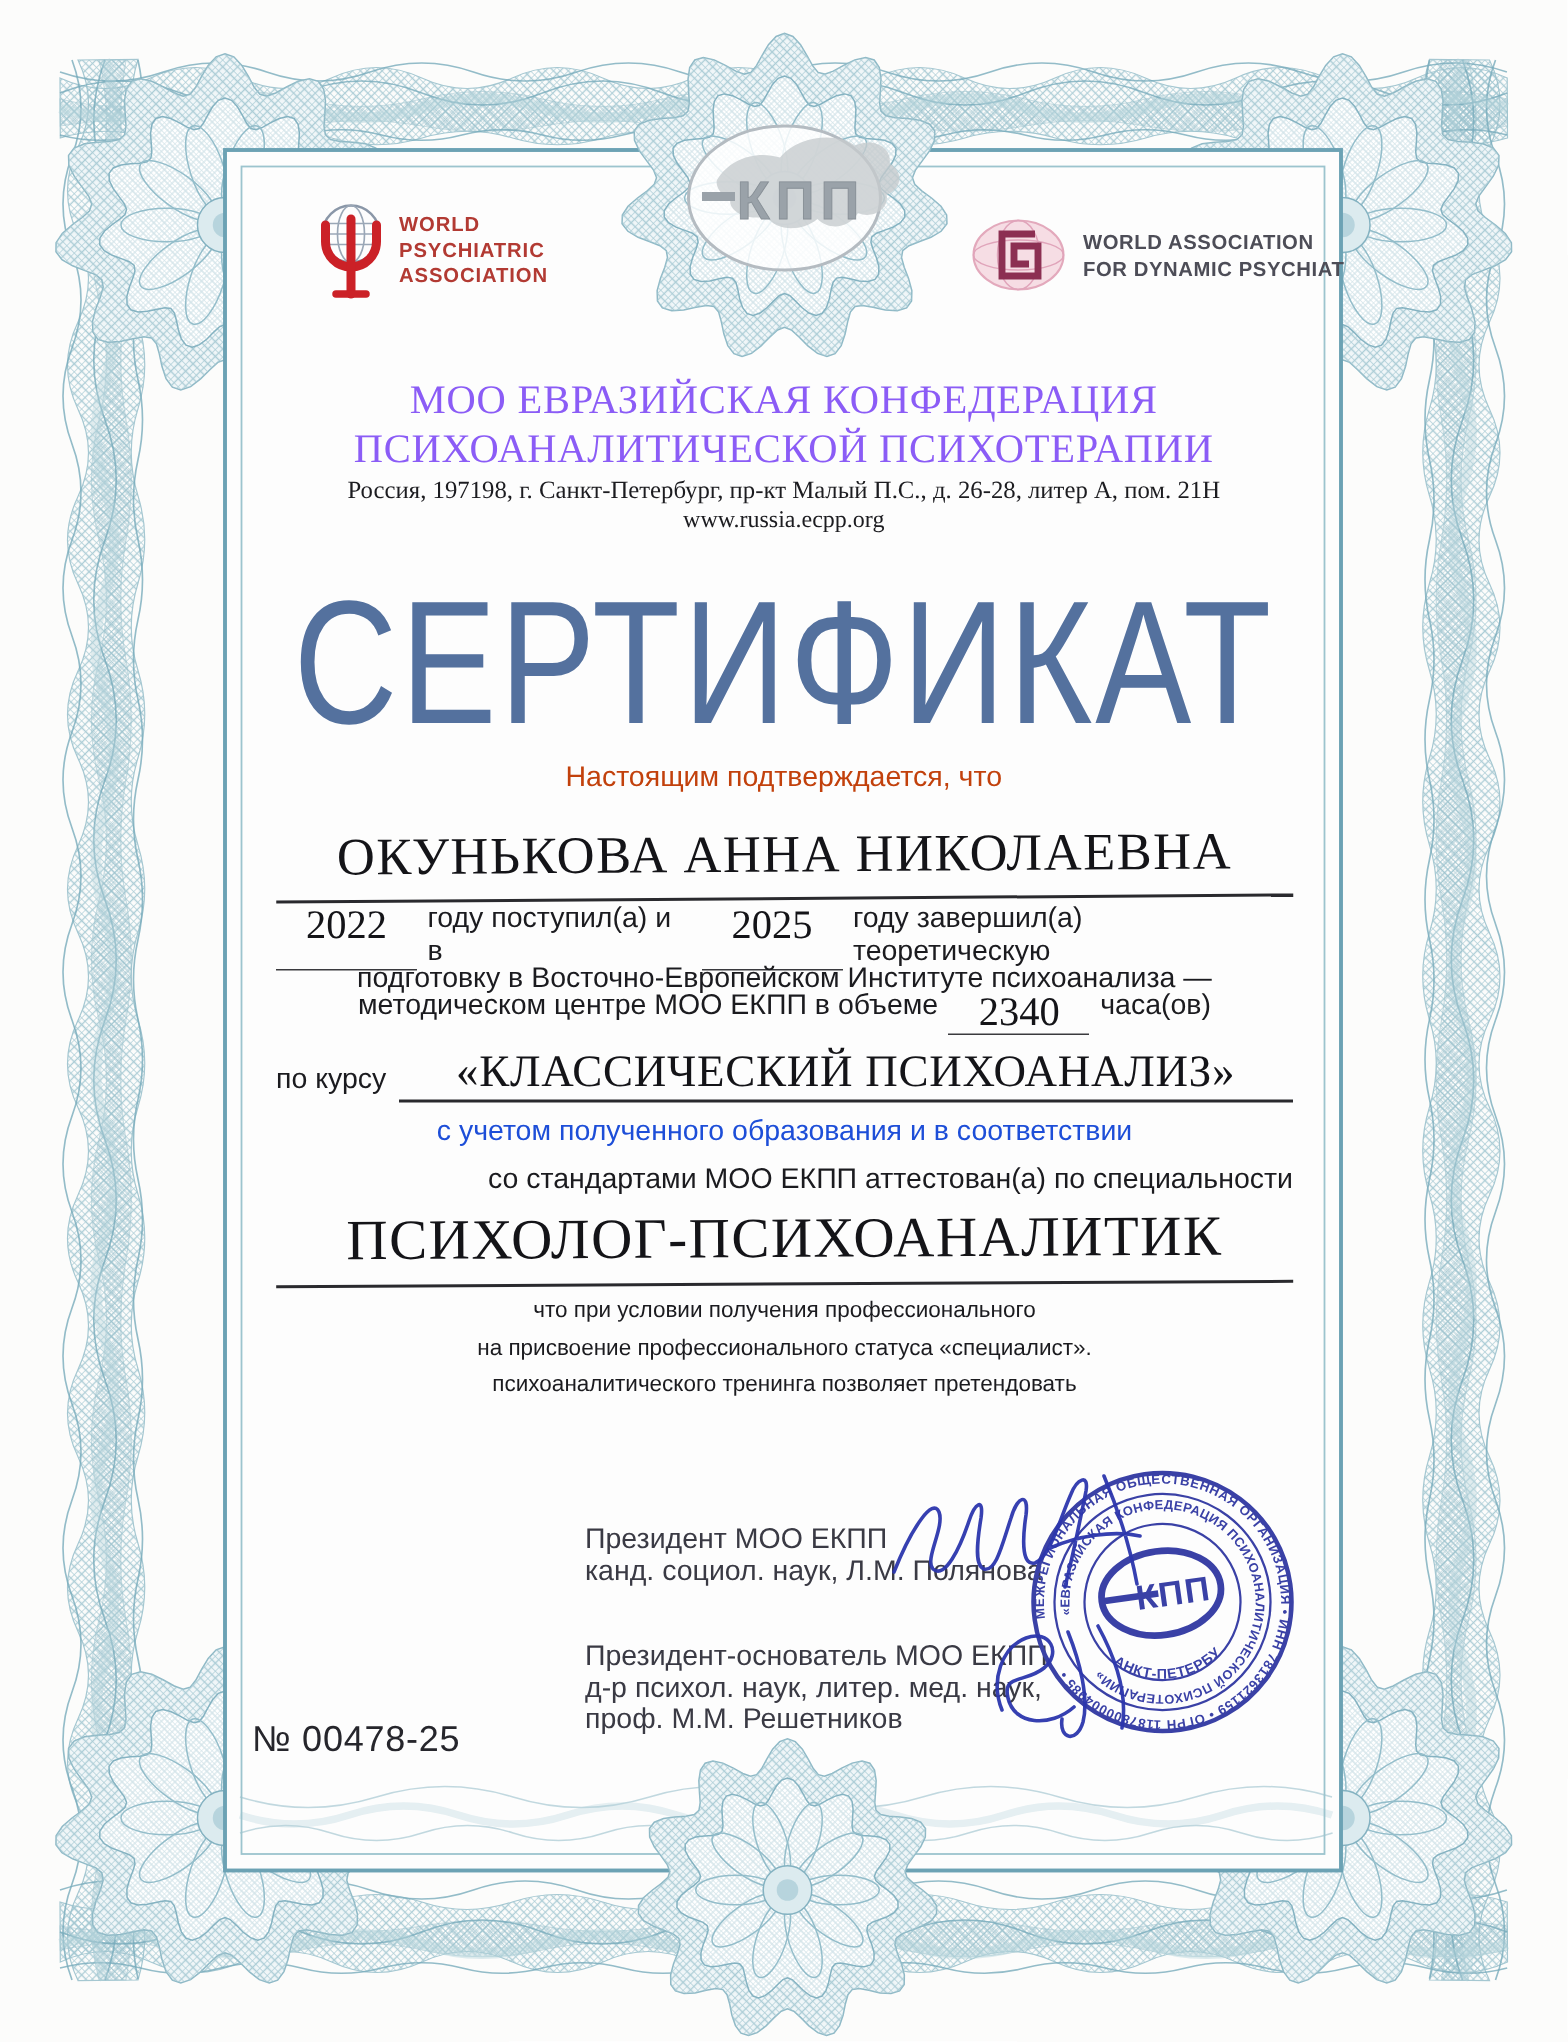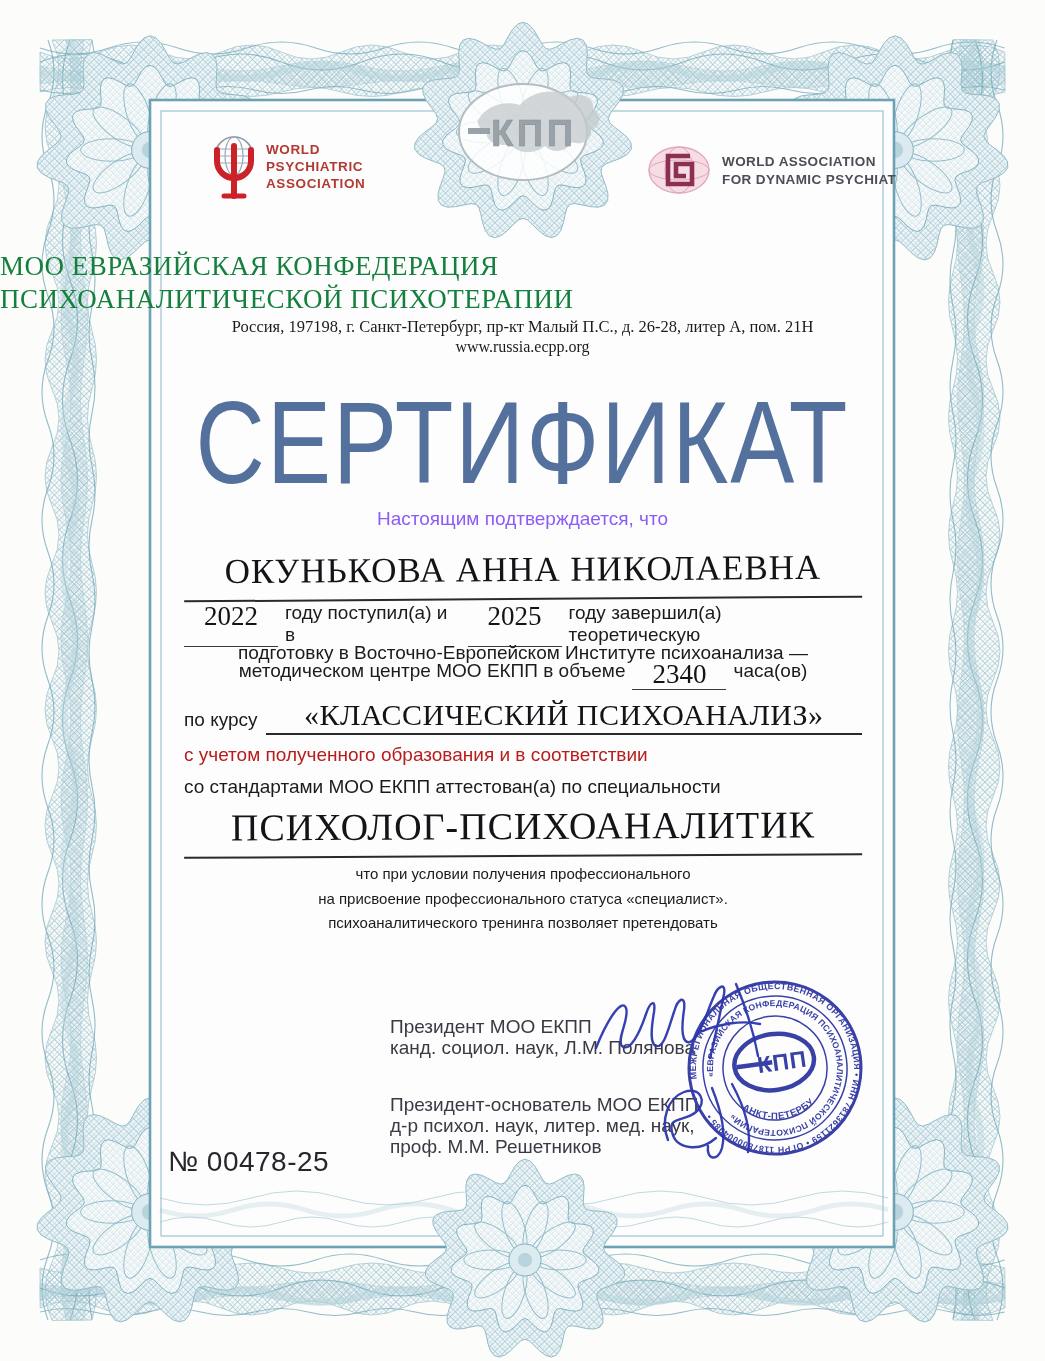--- a/index.html
+++ b/index.html
@@ -9,60 +9,60 @@
   }
   .deco-svg{position:absolute;left:0;top:0;width:1045px;height:1361px;pointer-events:none;z-index:1;}
   .content{position:absolute;left:0;top:0;width:1045px;height:1361px;z-index:2;}
   .abs{position:absolute;}
 
   
   .wpa{left:202px;top:134px;width:190px;height:80px;}
   .wadp{left:646px;top:140px;width:250px;height:64px;}
 
   
-  .org-name{left:0;top:250px;width:100%;
-    font-family:"Liberation Serif",serif;font-size:27px;line-height:33px;color:#15803d;letter-spacing:.5px;}
+  .org-name{left:0;top:250px;width:100%;text-align:center;
+    font-family:"Liberation Serif",serif;font-size:27px;line-height:33px;color:#8b5cf6;letter-spacing:.5px;}
   .address{left:0;top:317px;width:100%;text-align:center;
     font-family:"Liberation Serif",serif;font-size:16.5px;color:#1c1c20;}
   .website{left:0;top:338px;width:100%;text-align:center;
     font-family:"Liberation Serif",serif;font-size:16px;color:#1c1c20;}
 
   .big-title{left:0;top:376px;width:100%;text-align:center;
     font-size:96px;font-weight:400;color:#54719e;letter-spacing:2px;
     transform:scaleY(1.22);transform-origin:center top;white-space:nowrap;}
 
-  .subtitle{left:0;top:508px;width:100%;text-align:center;font-size:19px;color:#8b5cf6;}
+  .subtitle{left:0;top:508px;width:100%;text-align:center;font-size:19px;color:#c2410c;}
 
   .name-row{left:184px;top:550px;width:678px;text-align:center;
     font-family:"Liberation Serif",serif;font-size:35px;color:#141418;
     padding-bottom:8px;border-bottom:2px solid #2a2a2e;transform:rotate(-.4deg);letter-spacing:1px;}
 
   .col{left:184px;width:678px;}
   .trow{display:flex;justify-content:center;font-size:19px;color:#1b1b1f;}
   .trow .t{margin:0 7px 1px 7px;}
   .blank{font-family:"Liberation Serif",serif;font-size:27px;color:#141418;
     border-bottom:1.5px solid #3a3a3e;padding:0 20px 1px 20px;line-height:1.05;}
   .row-years{top:602px;}
   .row-institute{top:642px;text-align:center;font-size:19px;color:#1b1b1f;}
   .row-hours{top:660px;}
   .row-course{top:698px;display:flex;align-items:flex-end;}
   .course-label{font-size:19px;color:#1b1b1f;margin:0 8px 4px 0;white-space:nowrap;}
   .course-line{flex:1;text-align:center;font-family:"Liberation Serif",serif;font-size:30px;color:#141418;
     border-bottom:2px solid #2a2a2e;padding-bottom:1px;letter-spacing:.5px;}
-  .row-std1{top:744px;font-size:19px;color:#b91c1c;}
-  .row-std2{top:776px;text-align:left;font-size:19px;color:#1b1b1f;}
+  .row-std1{top:744px;text-align:center;font-size:19px;color:#1d4ed8;}
+  .row-std2{top:776px;text-align:right;font-size:19px;color:#1b1b1f;}
   .specialty-row{top:804px;text-align:center;font-family:"Liberation Serif",serif;font-size:38px;color:#141418;
     border-bottom:2px solid #2a2a2e;padding-bottom:7px;letter-spacing:1px;transform:rotate(-.3deg);}
   .closing{top:862px;text-align:center;font-size:15px;line-height:24.5px;color:#1b1b1f;}
 
   .sig-block{left:390px;width:320px;font-size:19px;line-height:21px;color:#3a3a44;}
   .sig-president{top:1016px;}
   .sig-founder{top:1094px;}
 
-  .cert-number{left:168px;top:1146px;font-size:28px;color:#26262c;letter-spacing:.5px;}
+  .cert-number{left:168px;top:1146px;font-size:24px;color:#26262c;letter-spacing:.5px;}
 
   .stamp-svg{position:absolute;left:645px;top:938px;width:260px;height:260px;z-index:3;transform:rotate(-8deg);}
   .sig-ink{position:absolute;left:0;top:0;width:1045px;height:1361px;z-index:4;pointer-events:none;}
 </style>
 </head>
 <body>
 
 <div class="cert">
 
   <svg class="deco-svg" viewBox="0 0 1045 1361" aria-hidden="true">

